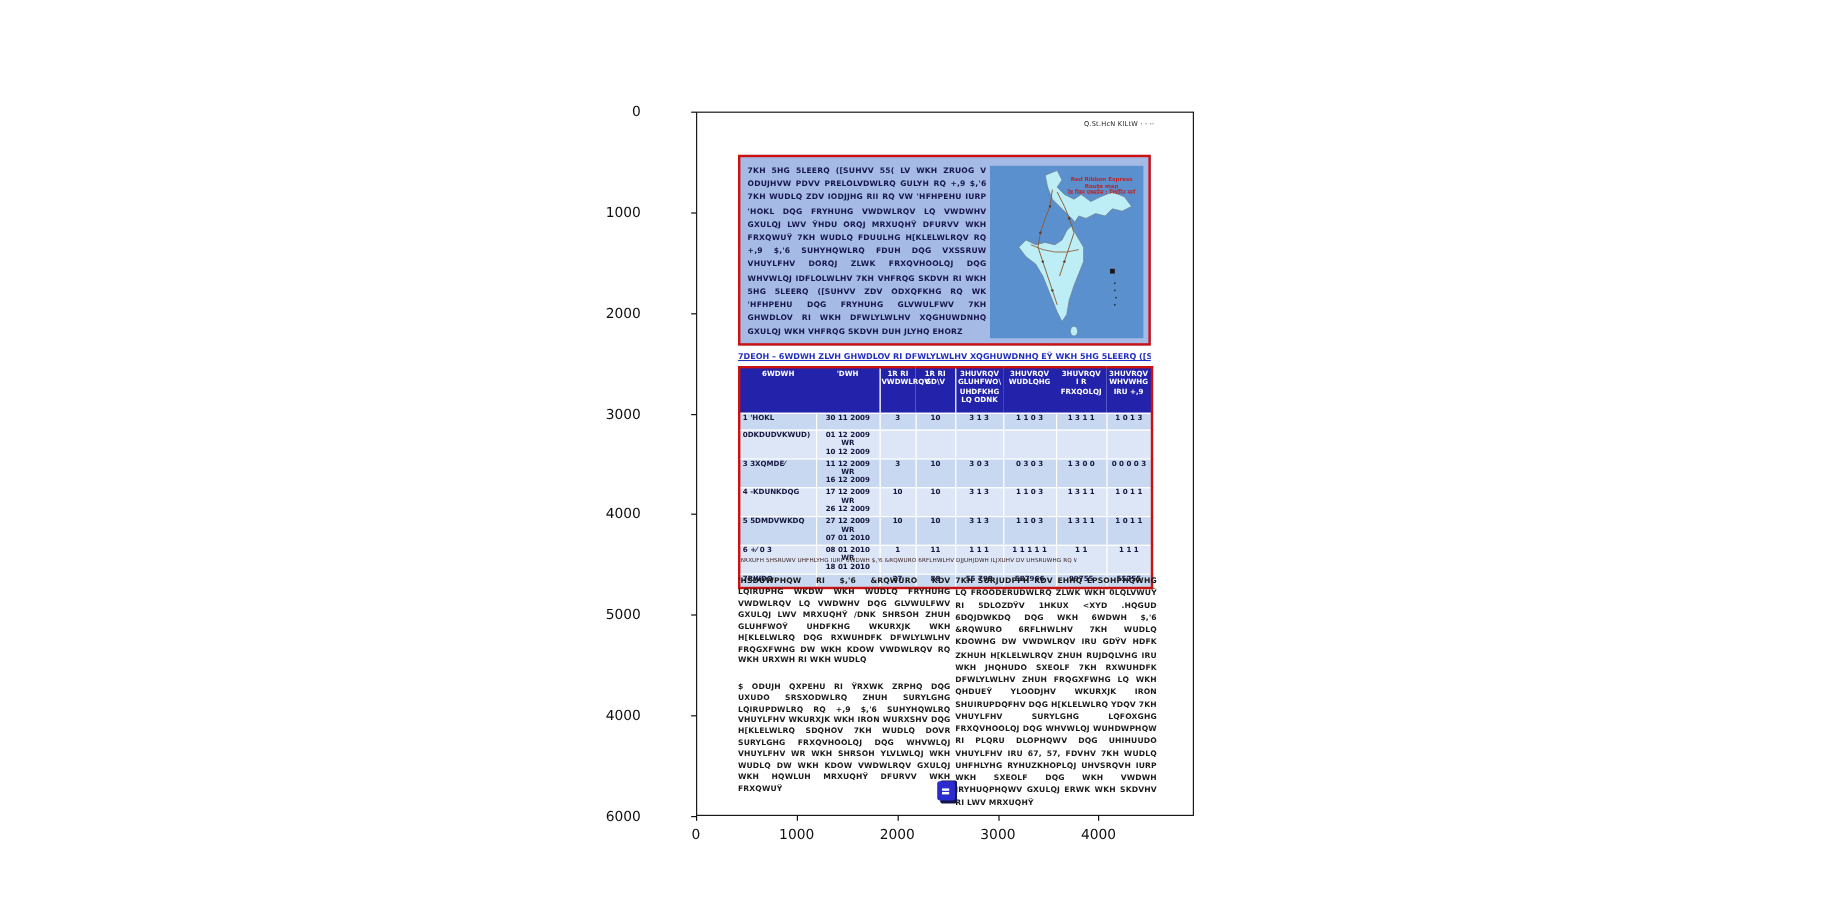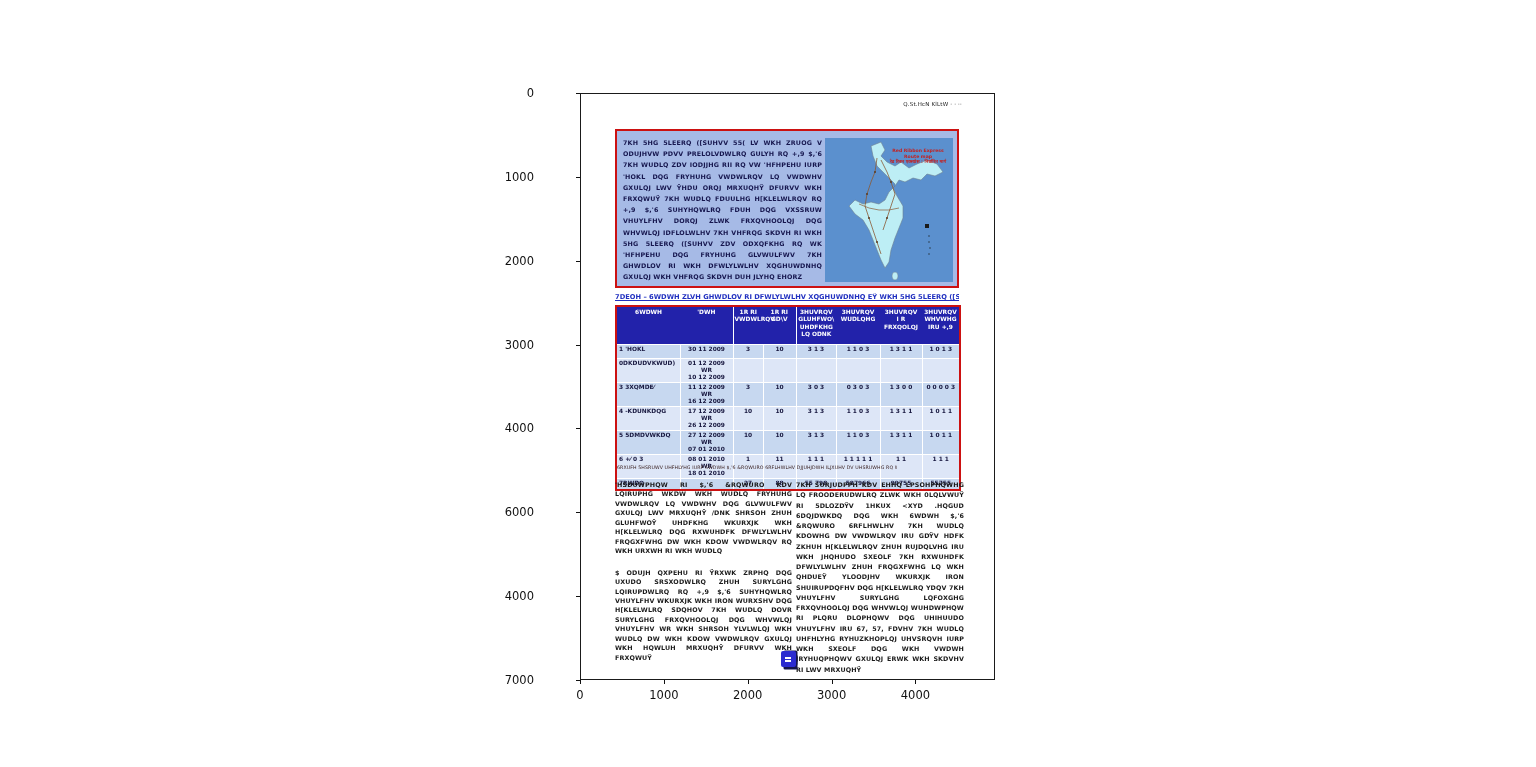--- a/index.html
+++ b/index.html
@@ -65,23 +65,23 @@
 </head>
 <body>
 
 <div id="stage">
 
   <span class="ytick" style="top:93px">0</span>
   <span class="ytick" style="top:176.9px">1000</span>
   <span class="ytick" style="top:260.7px">2000</span>
   <span class="ytick" style="top:344.6px">3000</span>
   <span class="ytick" style="top:428.4px">4000</span>
-  <span class="ytick" style="top:512.3px">6000</span>
+  <span class="ytick" style="top:512.3px">5000</span>
   <span class="ytick" style="top:596.1px">4000</span>
-  <span class="ytick" style="top:680px">7000</span>
+  <span class="ytick" style="top:680px">6000</span>
   <span class="ytickmark" style="top:93px"></span>
     <span class="ytickmark" style="top:176.9px"></span>
   <span class="ytickmark" style="top:260.7px"></span>
     <span class="ytickmark" style="top:344.6px"></span>
   <span class="ytickmark" style="top:428.4px"></span>
     <span class="ytickmark" style="top:512.3px"></span>
   <span class="ytickmark" style="top:596.1px"></span>
     <span class="ytickmark" style="top:680px"></span>
 
   <span class="xtick" style="left:580px">0</span>

